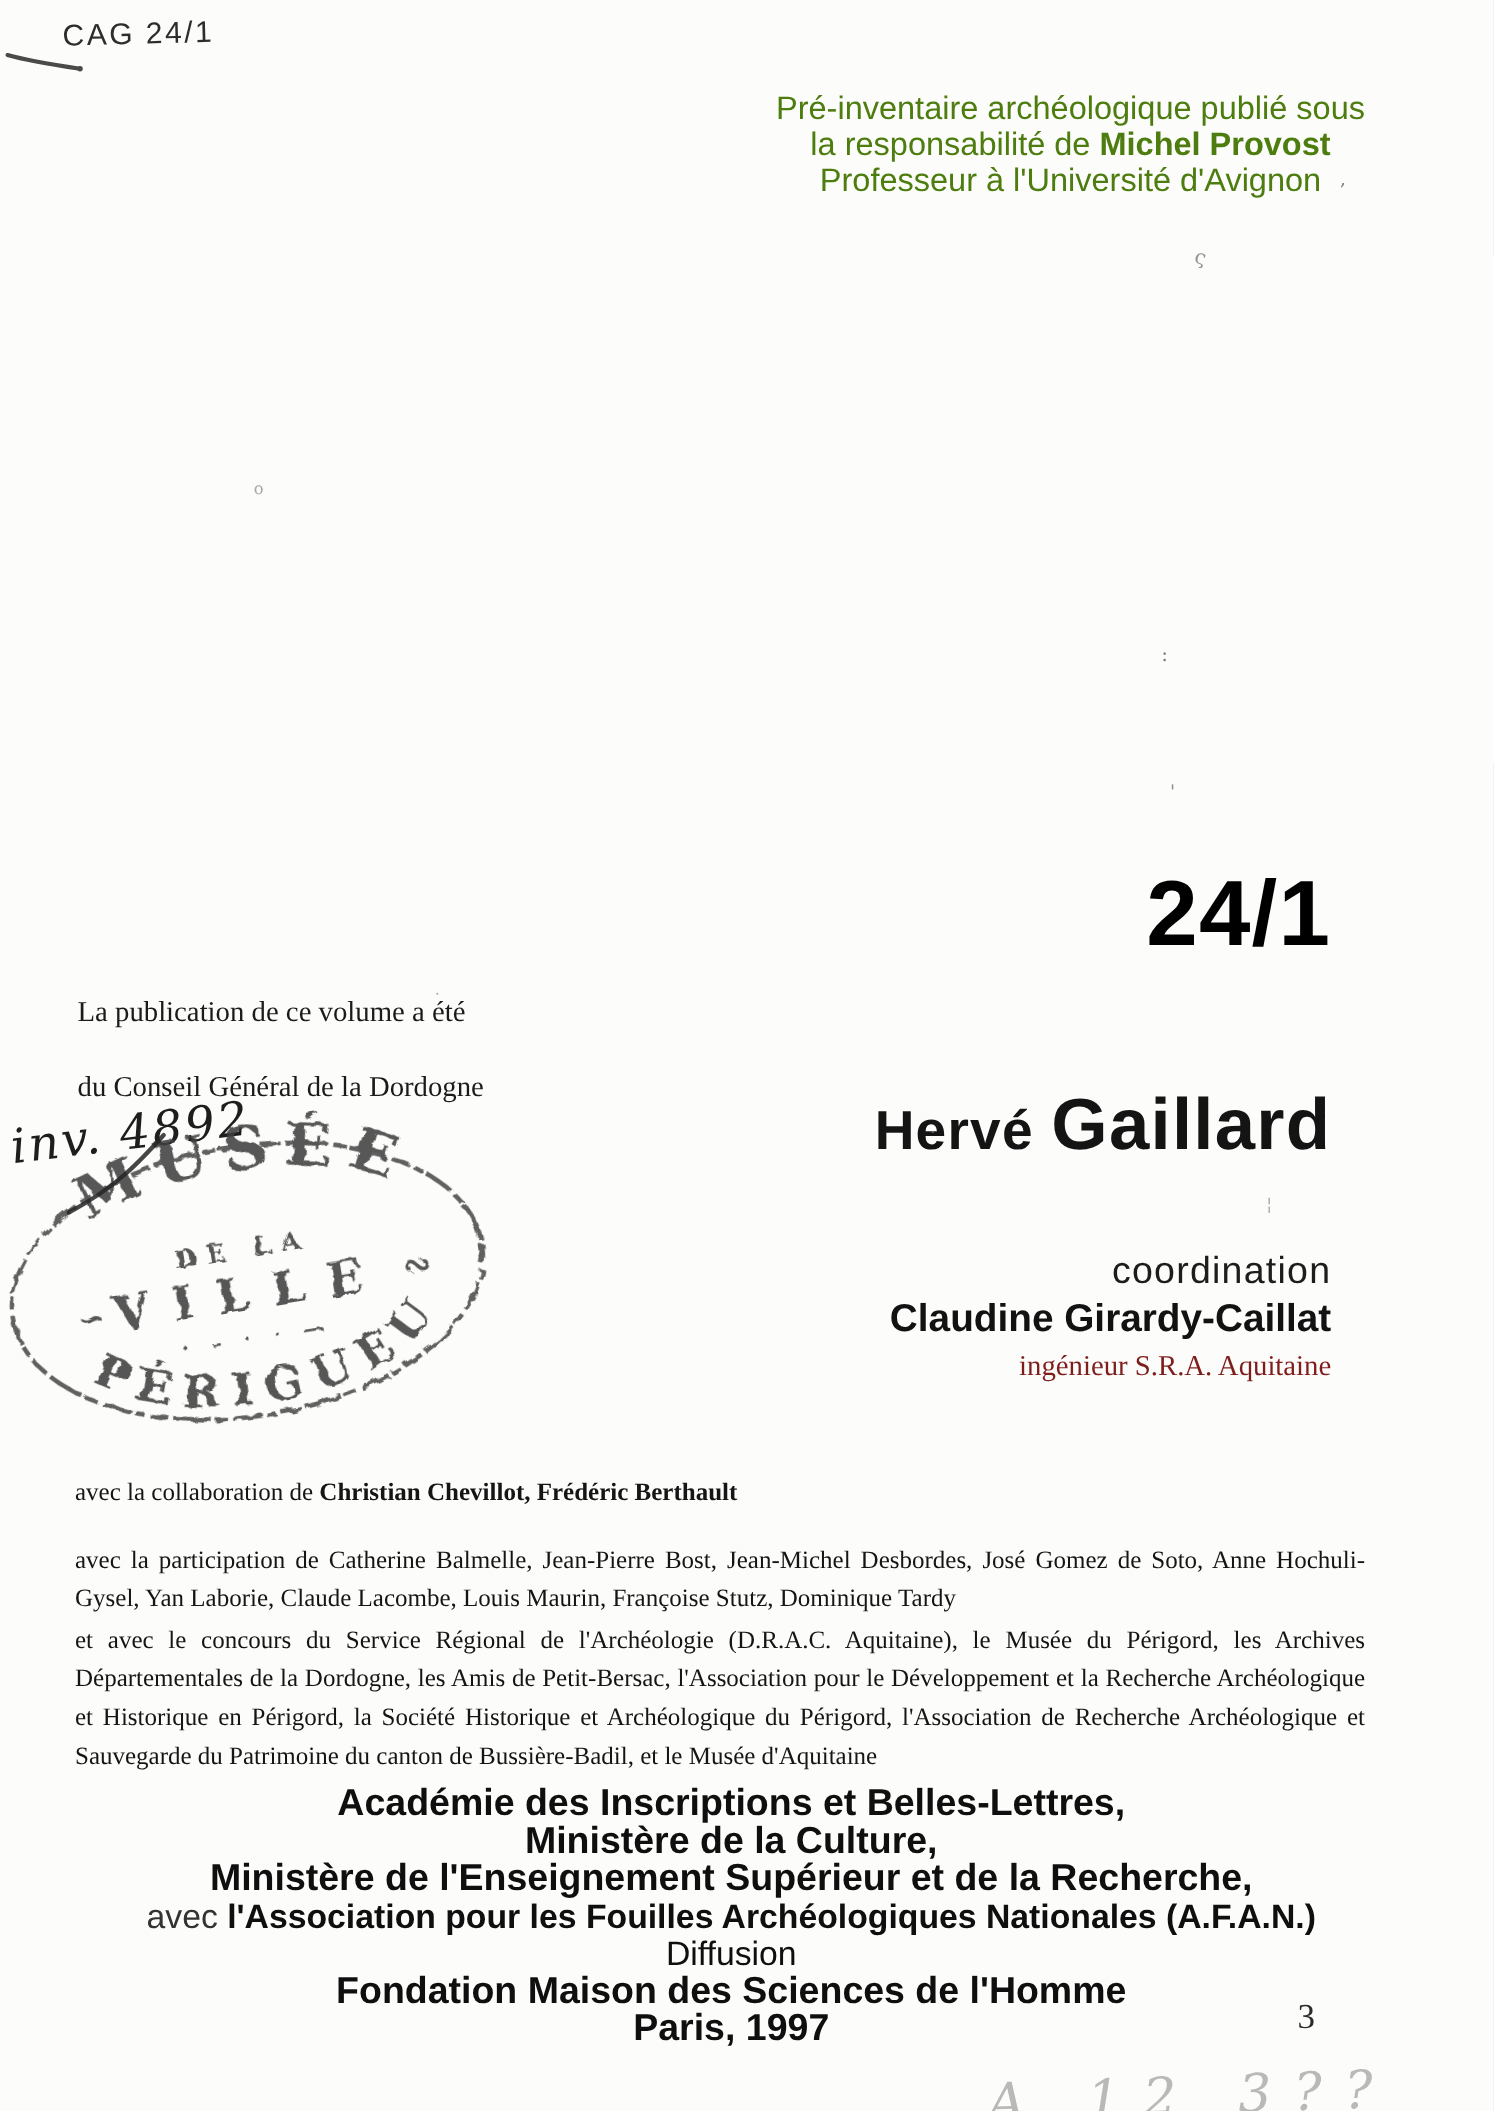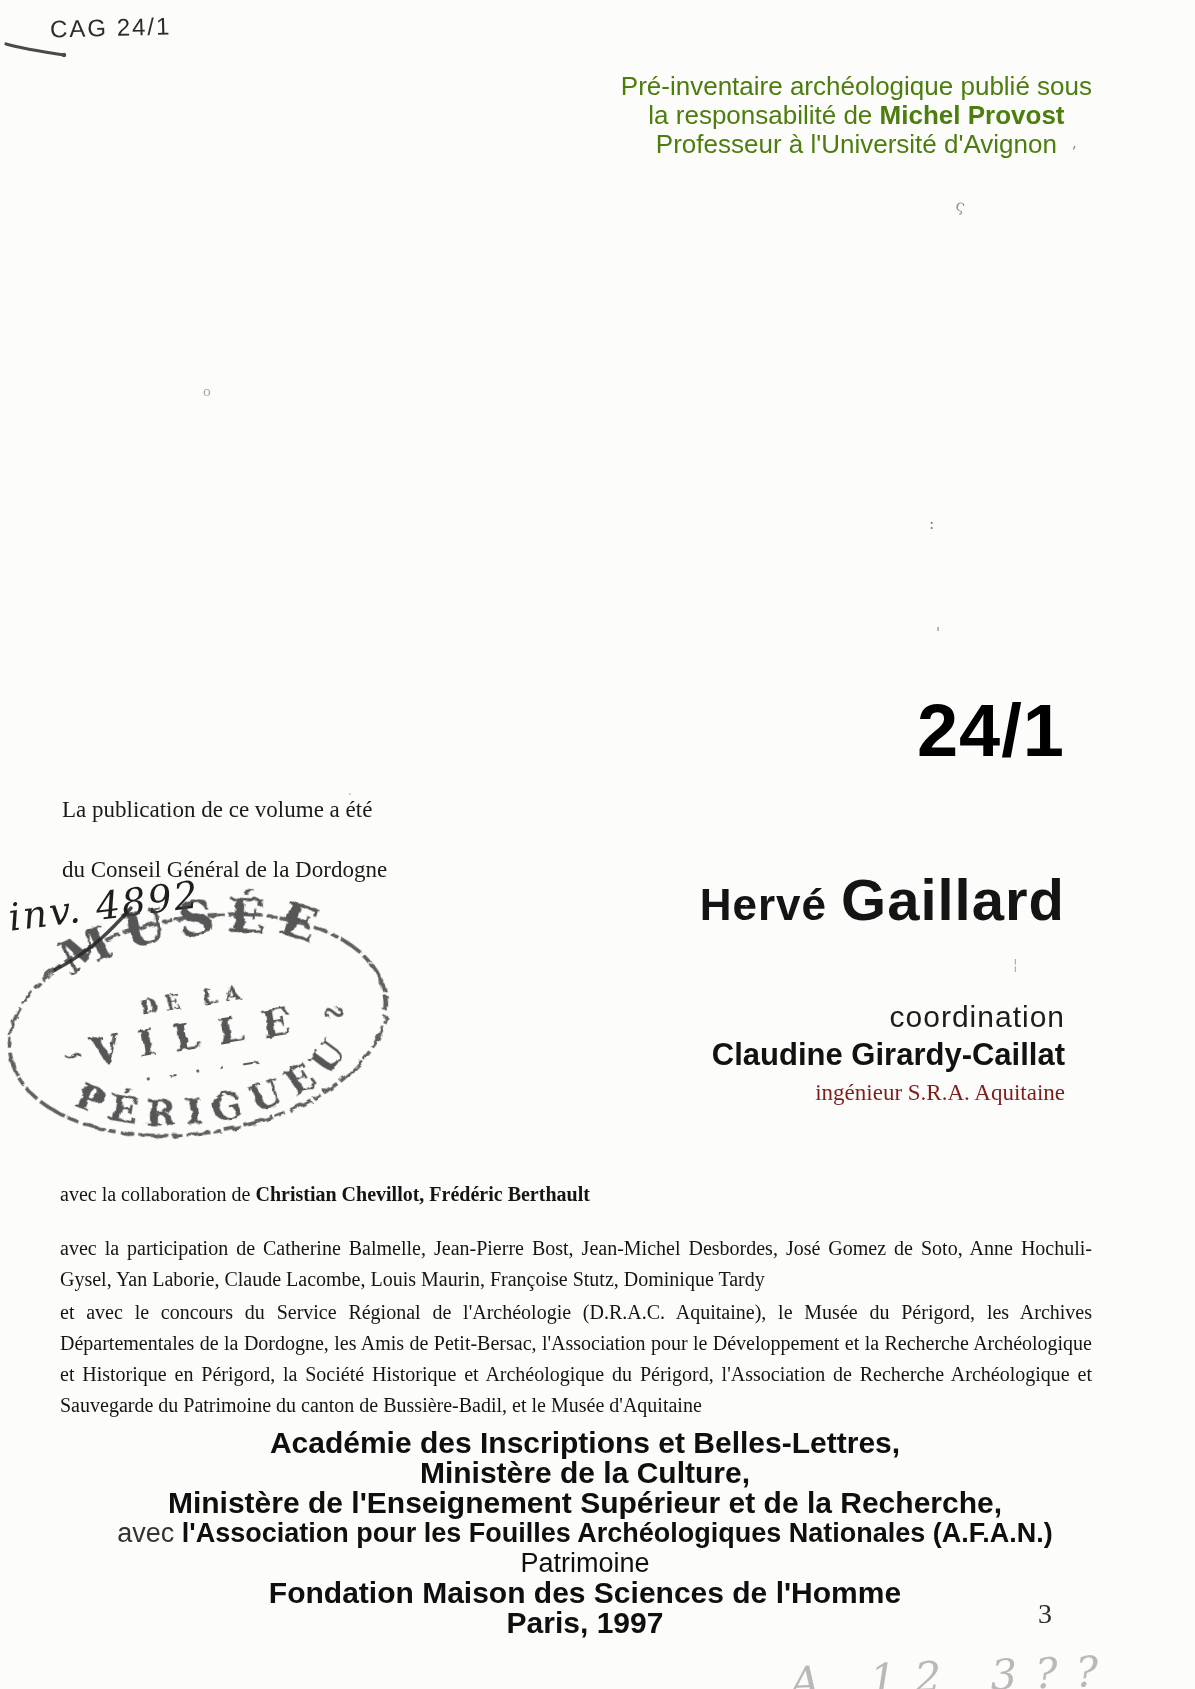--- a/index.html
+++ b/index.html
@@ -173,21 +173,21 @@
 
   <p class="partic">avec la participation de Catherine Balmelle, Jean-Pierre Bost, Jean-Michel Desbordes, José Gomez de Soto, Anne Hochuli-Gysel, Yan Laborie, Claude Lacombe, Louis Maurin, Françoise Stutz, Dominique Tardy</p>
 
   <p class="support">et avec le concours du Service Régional de l'Archéologie (D.R.A.C. Aquitaine), le Musée du Périgord, les Archives Départementales de la Dordogne, les Amis de Petit-Bersac, l'Association pour le Développement et la Recherche Archéologique et Historique en Périgord, la Société Historique et Archéologique du Périgord, l'Association de Recherche Archéologique et Sauvegarde du Patrimoine du canton de Bussière-Badil, et le Musée d'Aquitaine</p>
 
   <div class="publisher">
     <div class="pub-bold">Académie des Inscriptions et Belles-Lettres,</div>
     <div class="pub-bold">Ministère de la Culture,</div>
     <div class="pub-bold">Ministère de l'Enseignement Supérieur et de la Recherche,</div>
     <div class="pub-mixed"><span class="pfx">avec </span><span class="rest">l'Association pour les Fouilles Archéologiques Nationales (A.F.A.N.)</span></div>
-    <div class="pub-light">Patrimoine</div>
+    <div class="pub-light">Diffusion</div>
     <div class="pub-bold">Fondation Maison des Sciences de l'Homme</div>
     <div class="pub-bold">Paris, 1997</div>
   </div>
 
   <div class="page-number">3</div>
   <div class="pencil-note">A 12 3??</div>
 
   <div class="artifact a-curl">ς</div>
   <div class="artifact a-ring">ο</div>
   <div class="artifact a-colon">:</div>

